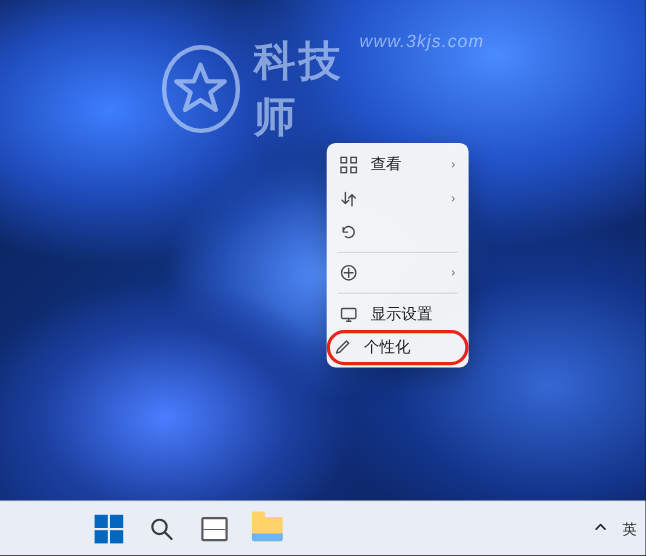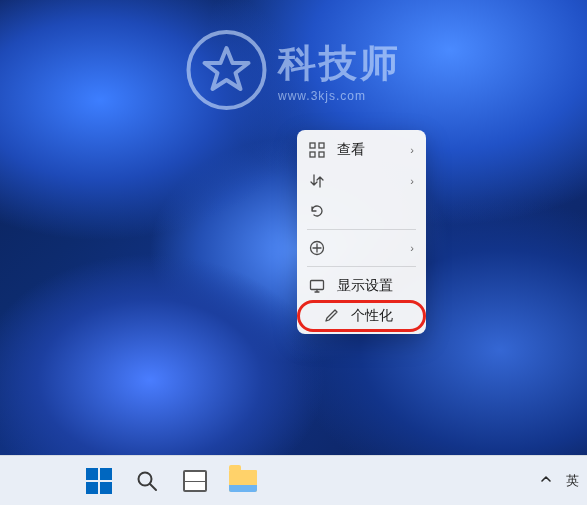--- a/index.html
+++ b/index.html
@@ -41,23 +41,23 @@
       border-radius: 50%;
       display: flex;
       align-items: center;
       justify-content: center;
     }
     .watermark-star {
       width: 50px;
       height: 50px;
       position: relative;
     }
-    .watermark-text { display: flex; flex-direction: column; }
+    .watermark-text { display: flex; }
     .watermark-title { font-size: 38px; font-weight: bold; letter-spacing: 3px; }
-    .watermark-url { font-size: 12px; letter-spacing: 1px; }
+    .watermark-url { font-size: 16px; letter-spacing: 1px; font-style: italic; }
 
     .context-menu {
       position: absolute;
       top: 130px;
       left: 297px;
       width: 129px;
       background: rgba(248, 248, 248, 0.97);
       border-radius: 8px;
       box-shadow: 0 8px 24px rgba(0,0,0,0.25);
       padding: 4px;
@@ -88,21 +88,21 @@
       margin-left: auto;
     }
     .menu-divider {
       height: 1px;
       background: rgba(0,0,0,0.12);
       margin: 3px 6px;
     }
     .highlighted {
       border: 3px solid #e8251b;
       border-radius: 16px;
-      padding: 4px 23px;
+      padding: 4px 3px;
       margin: -2px -4px;
       font-family: Liberation Mono, monospace;
     }
 
     .taskbar {
       position: absolute;
       bottom: 0;
       left: 0;
       width: 100%;
       height: 50px;

